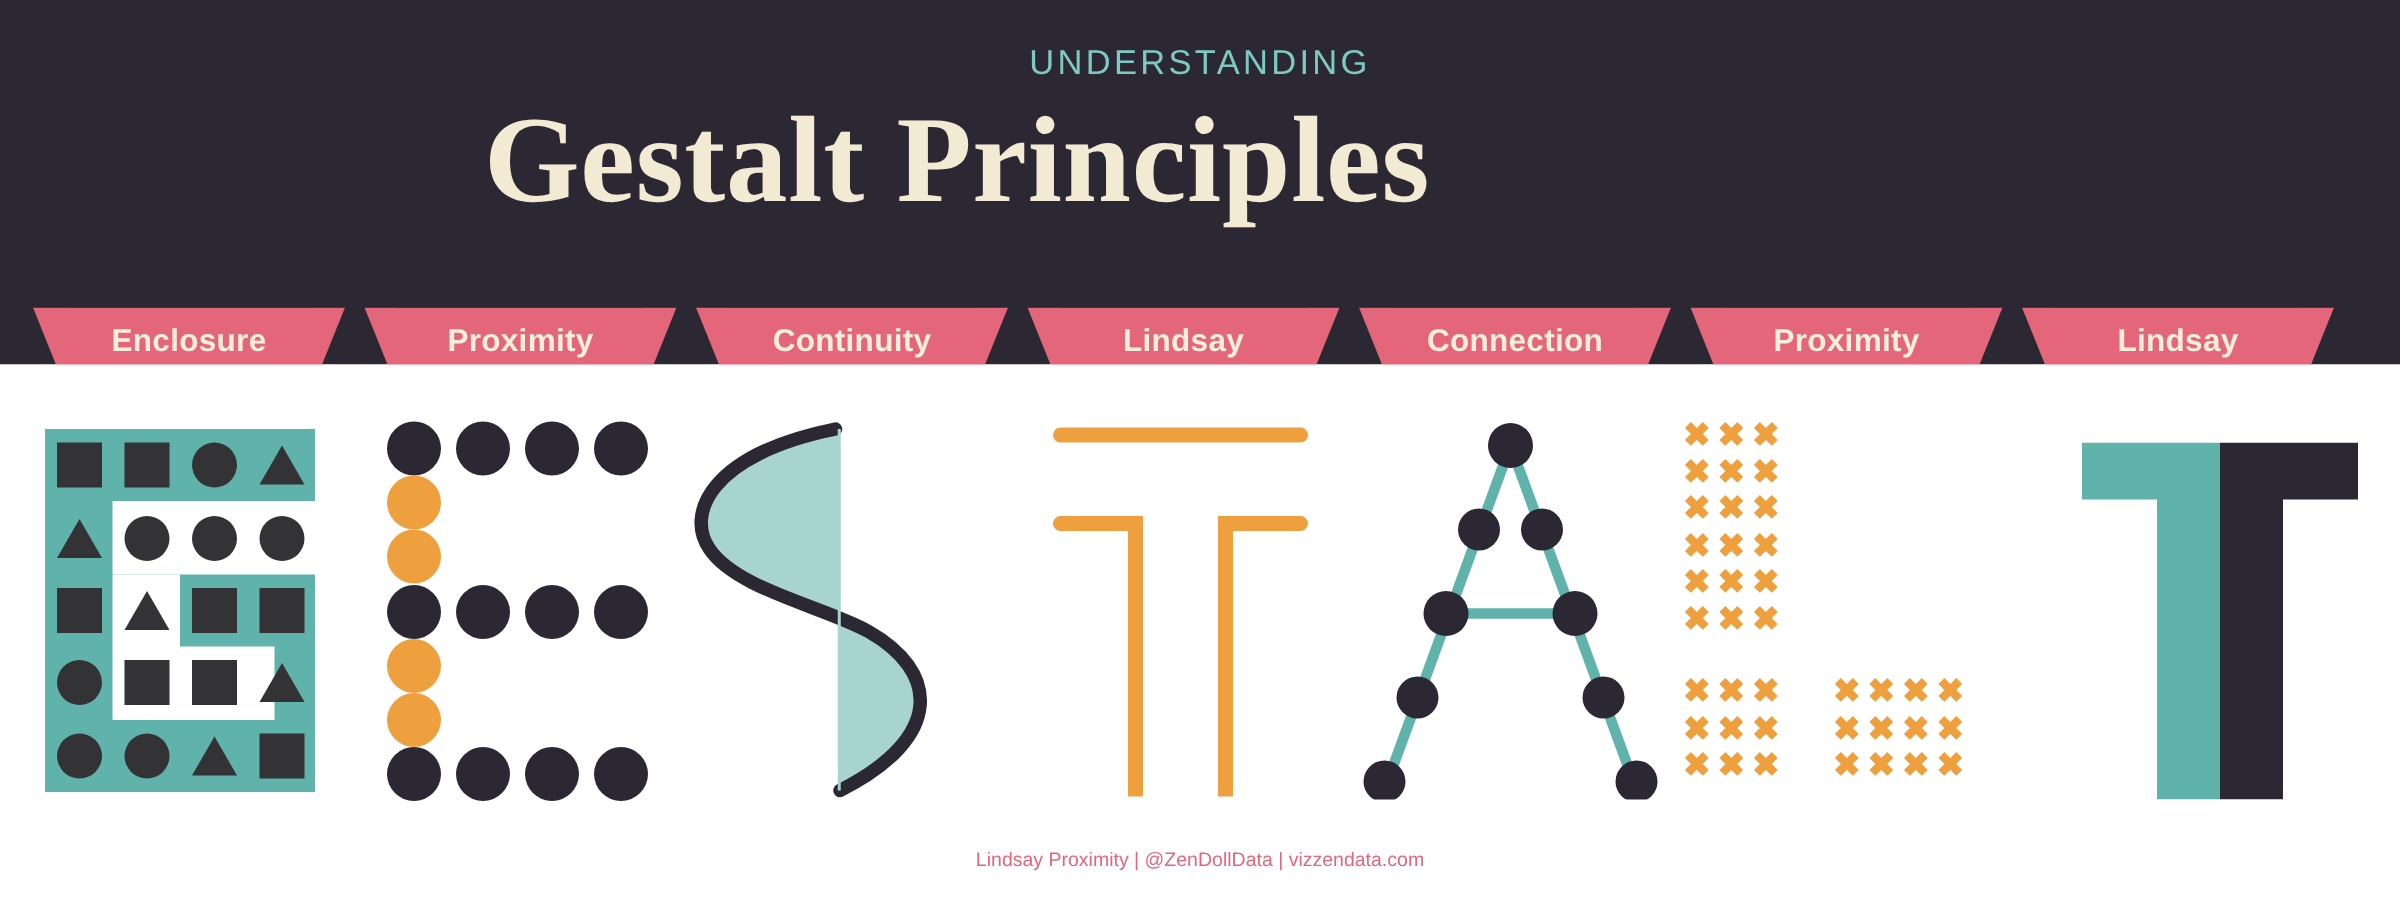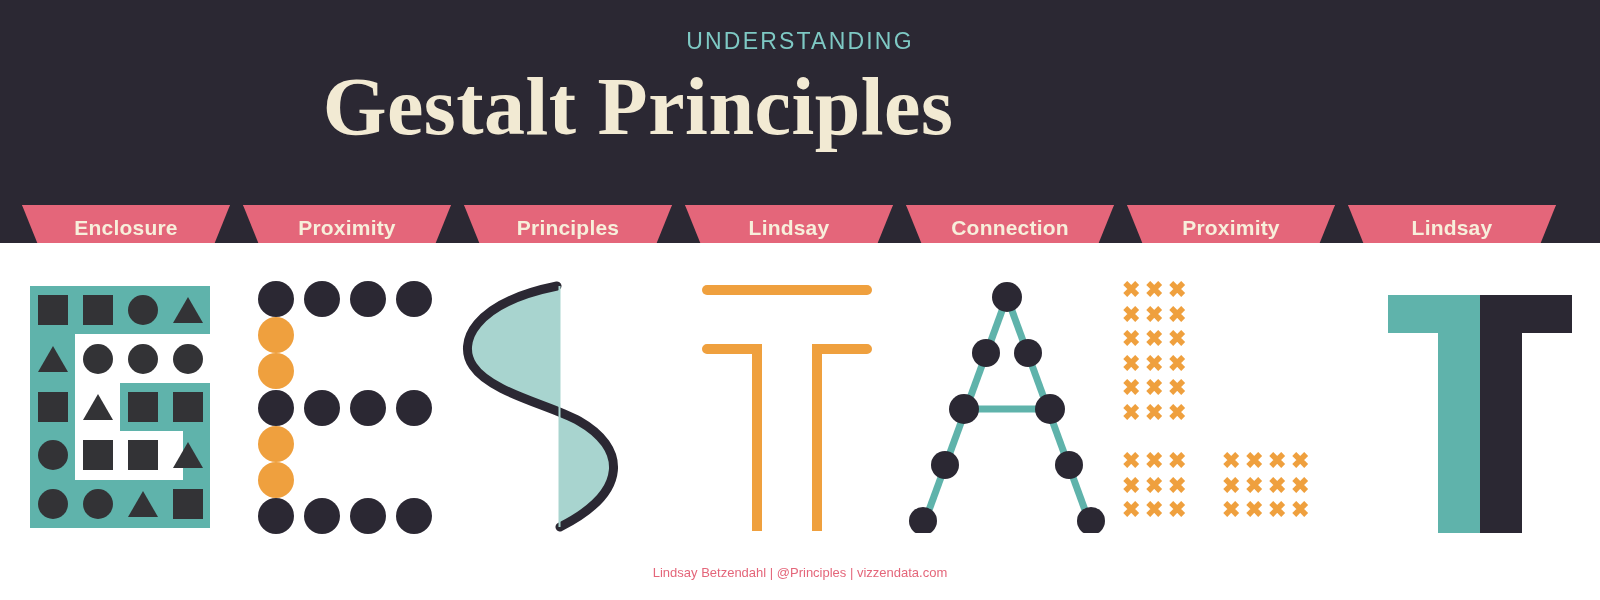--- a/index.html
+++ b/index.html
@@ -98,21 +98,21 @@
       <div class="tab" style="left: 243px; width: 208px;">
         <div class="shadowL" style="background:#b94a5e"></div>
         <div class="shadowR" style="background:#b94a5e"></div>
         <div class="body" style="background:#e4667a"></div>
         <div class="lbl" style="color:#f7efdb">Proximity</div>
       </div>
       <div class="tab" style="left: 464px; width: 208px;">
         <div class="shadowL" style="background:#b94a5e"></div>
         <div class="shadowR" style="background:#b94a5e"></div>
         <div class="body" style="background:#e4667a"></div>
-        <div class="lbl" style="color:#f7efdb">Principles</div>
+        <div class="lbl" style="color:#f7efdb">Continuity</div>
       </div>
       <div class="tab" style="left: 685px; width: 208px;">
         <div class="shadowL" style="background:#b94a5e"></div>
         <div class="shadowR" style="background:#b94a5e"></div>
         <div class="body" style="background:#e4667a"></div>
         <div class="lbl" style="color:#f7efdb">Lindsay</div>
       </div>
       <div class="tab" style="left: 906px; width: 208px;">
         <div class="shadowL" style="background:#b94a5e"></div>
         <div class="shadowR" style="background:#b94a5e"></div>
@@ -256,15 +256,15 @@
         <div class="xm" style="left: 169px; top: 220px; font-size: 22px; color: rgb(239, 160, 62);">✖</div>
       </div>
 
     <svg style="position:absolute;left:1388px;top:52px;" width="184" height="238" viewBox="0 0 184 238">
       <path d="M 0 0 L 92 0 L 92 238 L 50 238 L 50 38 L 0 38 Z" fill="#5fb3ab"></path>
       <path d="M 184 0 L 92 0 L 92 238 L 134 238 L 134 38 L 184 38 Z" fill="#2b2833"></path>
     </svg>
 
   </div>
 
-  <div class="footer">Lindsay Betzendahl  |  @Principles  |  vizzendata.com</div>
+  <div class="footer">Lindsay Proximity  |  @ZenDollData  |  vizzendata.com</div>
 
 </div>
 
 </body></html>

